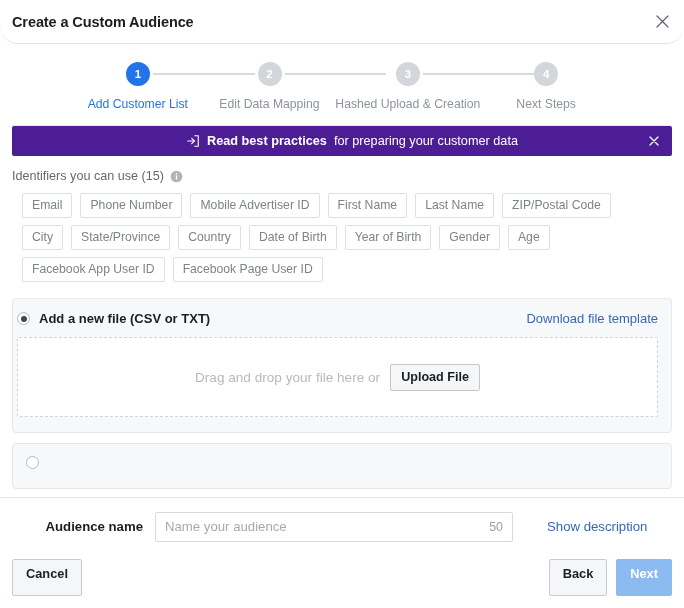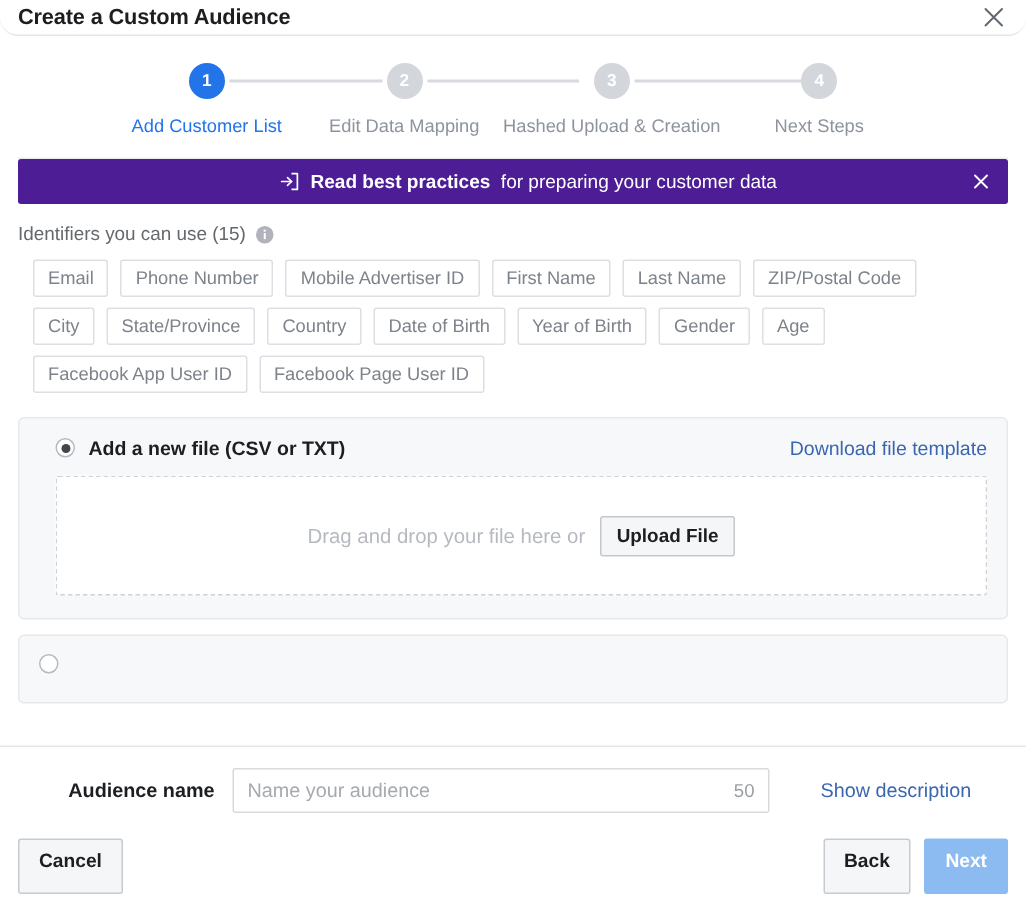--- a/index.html
+++ b/index.html
@@ -12,21 +12,21 @@
   }
   #app {
     position: relative;
     width: 684px; height: 608px;
     background: #ffffff;
   }
 
   
   .dialog-header {
     position: relative;
-    height: 24px;
+    height: 44px;
     background: #ffffff;
     border-bottom: 1px solid #e4e6eb;
     display: flex; align-items: center; border-radius: 18px;
   }
   .dialog-title {
     font-size: 14.5px; font-weight: bold; color: #1c1e21;
     padding-left: 12px; letter-spacing: -0.1px;
   }
   .header-close {
     position: absolute; right: 10px; top: 50%;
@@ -136,21 +136,21 @@
     white-space: nowrap;
     line-height: 1.15;
   }
 
   
   .panel {
     margin-top: 16px;
     background: #f7f8fa;
     border: 1px solid #e6e8eb;
     border-radius: 4px;
-    padding: 12px 13px 15px 24px;
+    padding: 12px 13px 15px 4px;
   }
   .panel-head {
     display: flex; align-items: center; justify-content: space-between;
     margin-bottom: 11px;
   }
   .radio-line { display: flex; align-items: center; gap: 9px; cursor: pointer; }
   .radio {
     width: 13px; height: 13px; border-radius: 50%;
     border: 1px solid #b6bac0; background: #ffffff;
     display: flex; align-items: center; justify-content: center;

